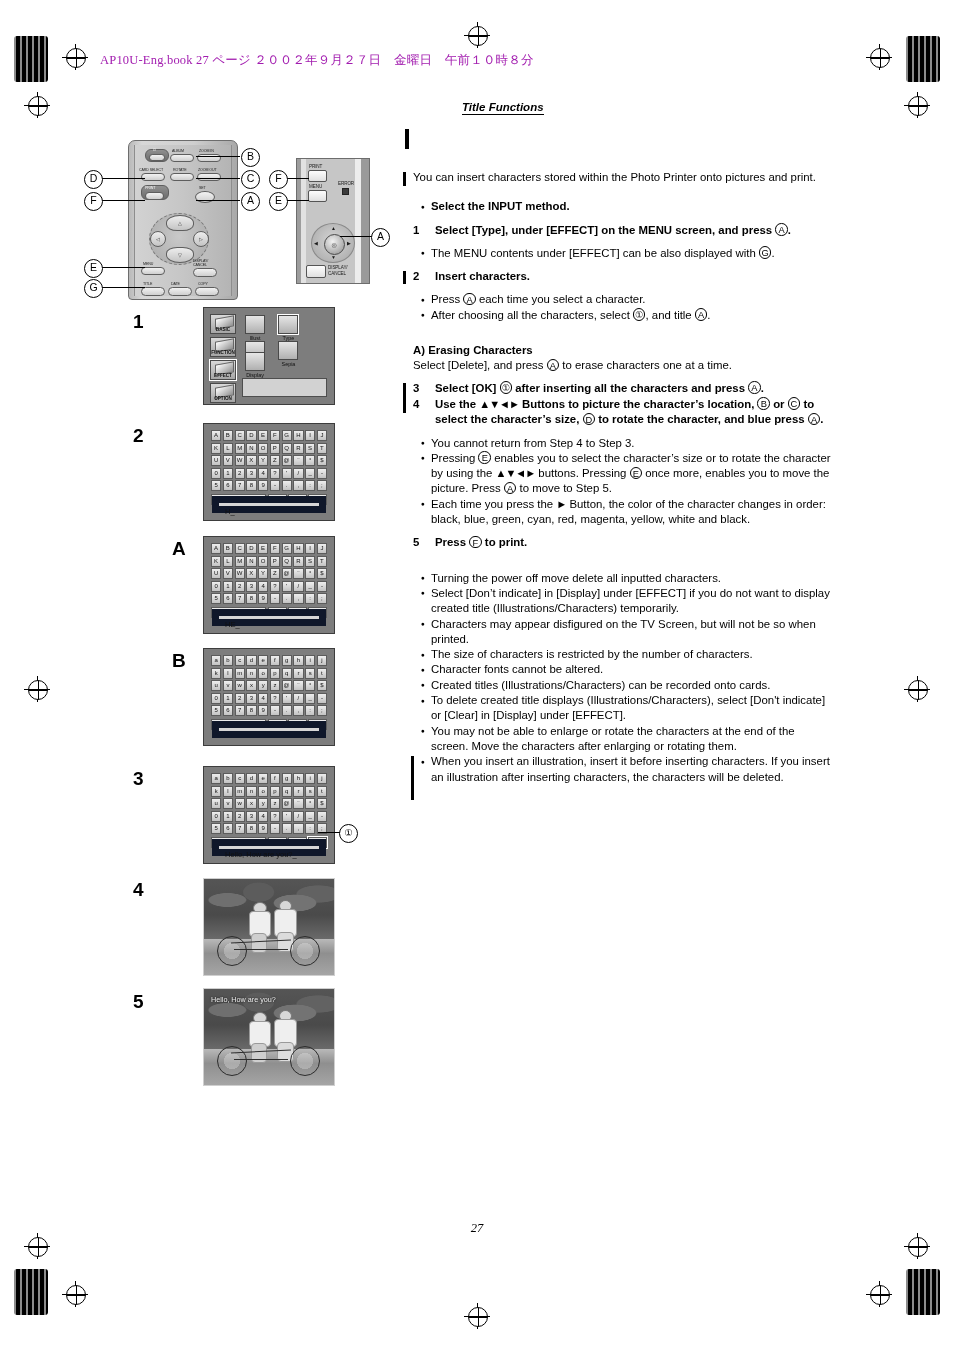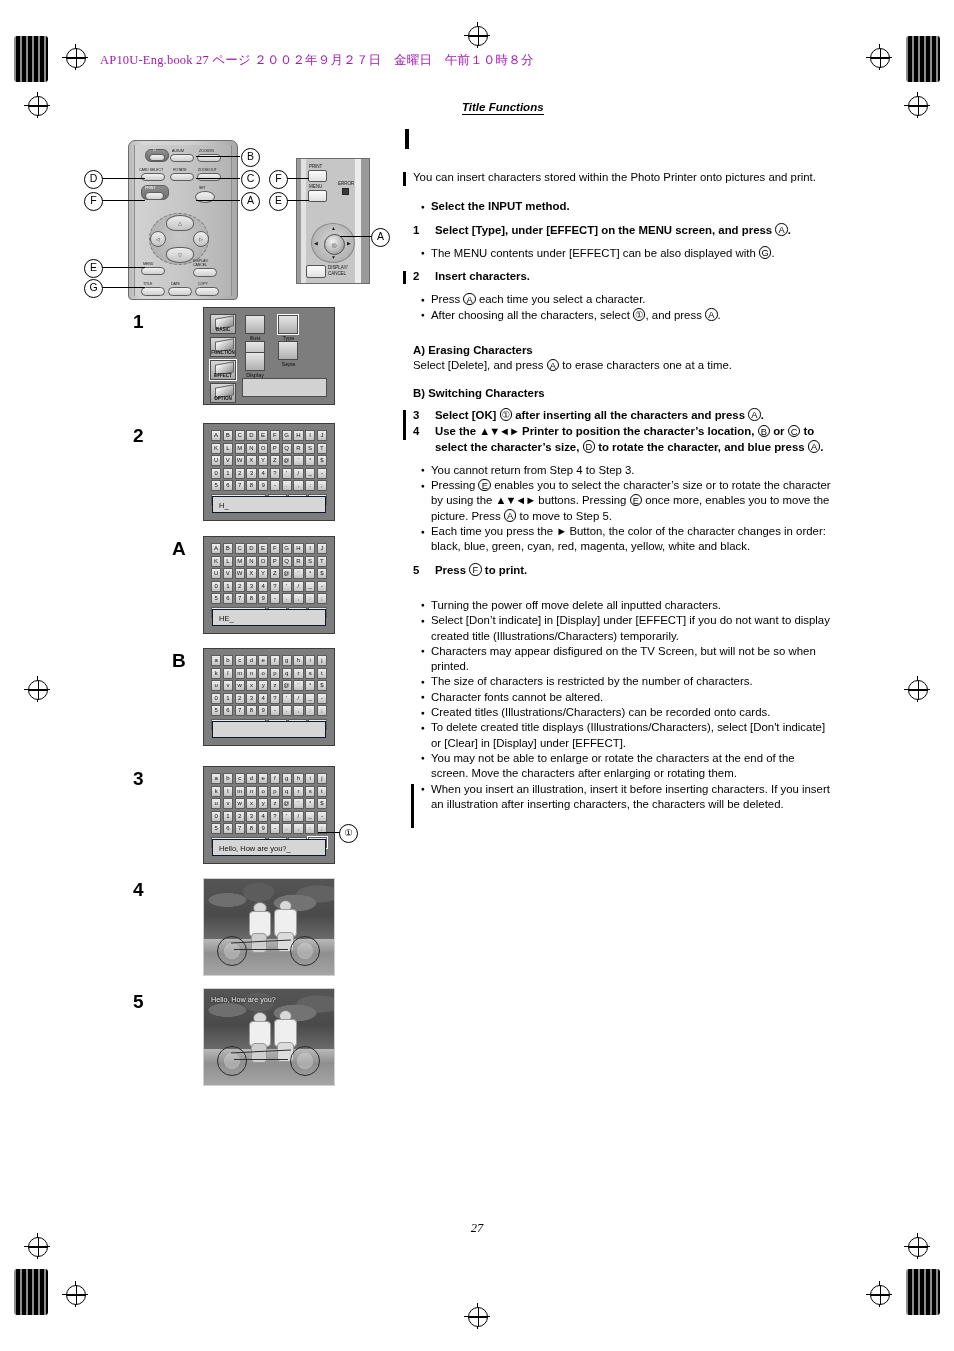--- a/index.html
+++ b/index.html
@@ -321,21 +321,21 @@
   }
   .kbrow.fn { margin-top: 2.5px; }
   .kbrow.fn .key { font-size: 5.5px; }
   .key.wide { flex: 3.2; }
   .key.sel { outline: 1.2px solid #ffffff; }
   .textfield {
     position: absolute;
     left: 8px; right: 8px;
     height: 17px;
     background: #d6d6d6;
-    border: 1px solid #0f172a;
+    border: 7px solid #0f172a;
     font-size: 7.5px;
     line-height: 17px;
     padding-left: 6px;
     color: #111;
     box-sizing: border-box;
     font-family: "Liberation Sans", sans-serif;
   }
 
   
   .menu-tabs { position: absolute; left: 6px; top: 6px; width: 26px; }
@@ -972,41 +972,40 @@
       <li><span>The MENU contents under [EFFECT] can be also displayed with </span><span class="circ">G</span><span>.</span></li>
     </ul>
 
     <div class="stepline">
       <span class="revmark" style="top:2px; height:13px;"></span>
       <span class="stepnum">2</span>
       <span class="steptext">Insert characters.</span>
     </div>
     <ul class="bul substeps">
       <li><span>Press </span><span class="circ">A</span><span> each time you select a character.</span></li>
-      <li><span>After choosing all the characters, select </span><span class="circ">①</span><span>, and press </span><span class="circ">A</span><span>.</span></li>
+      <li><span>After choosing all the characters, select </span><span class="circ">①</span><span>, and title </span><span class="circ">A</span><span>.</span></li>
     </ul>
 
     <div class="gap"></div>
 
     <div class="subhead" style="margin-top:0;">A) Erasing Characters</div>
     <div class="subbody"><span>Select [Delete], and press </span><span class="circ">A</span><span> to erase characters one at a time.</span></div>
 
-    <div class="subhead">B) Switching Characters</div>
 
     <div class="gap-s"></div>
 
     <div class="stepline">
       <span class="revmark" style="top:2px; height:30px;"></span>
       <span class="stepnum">3</span>
       <span class="steptext"><span>Select [OK] </span><span class="circ">①</span><span> after inserting all the characters and press </span><span class="circ">A</span><span>.</span></span>
     </div>
 
     <div class="stepline">
       <span class="stepnum">4</span>
-      <span class="steptext"><span>Use the </span><span class="arrows">▲▼◄►</span><span> Printer to position the character’s location, </span><span class="circ">B</span><span> or </span><span class="circ">C</span><span> to select the character’s size, </span><span class="circ">D</span><span> to rotate the character, and blue press </span><span class="circ">A</span><span>.</span></span>
+      <span class="steptext"><span>Use the </span><span class="arrows">▲▼◄►</span><span> Buttons to picture the character’s location, </span><span class="circ">B</span><span> or </span><span class="circ">C</span><span> to select the character’s size, </span><span class="circ">D</span><span> to rotate the character, and blue press </span><span class="circ">A</span><span>.</span></span>
     </div>
     <ul class="bul substeps">
       <li>You cannot return from Step 4 to Step 3.</li>
       <li><span>Pressing </span><span class="circ">E</span><span> enables you to select the character’s size or to rotate the character by using the </span><span class="arrows">▲▼◄►</span><span> buttons. Pressing </span><span class="circ">E</span><span> once more, enables you to move the picture. Press </span><span class="circ">A</span><span> to move to Step 5.</span></li>
       <li><span>Each time you press the </span><span class="arrows">►</span><span> Button, the color of the character changes in order: black, blue, green, cyan, red, magenta, yellow, white and black.</span></li>
     </ul>
 
     <div class="stepline">
       <span class="stepnum">5</span>
       <span class="steptext"><span>Press </span><span class="circ">F</span><span> to print.</span></span>

